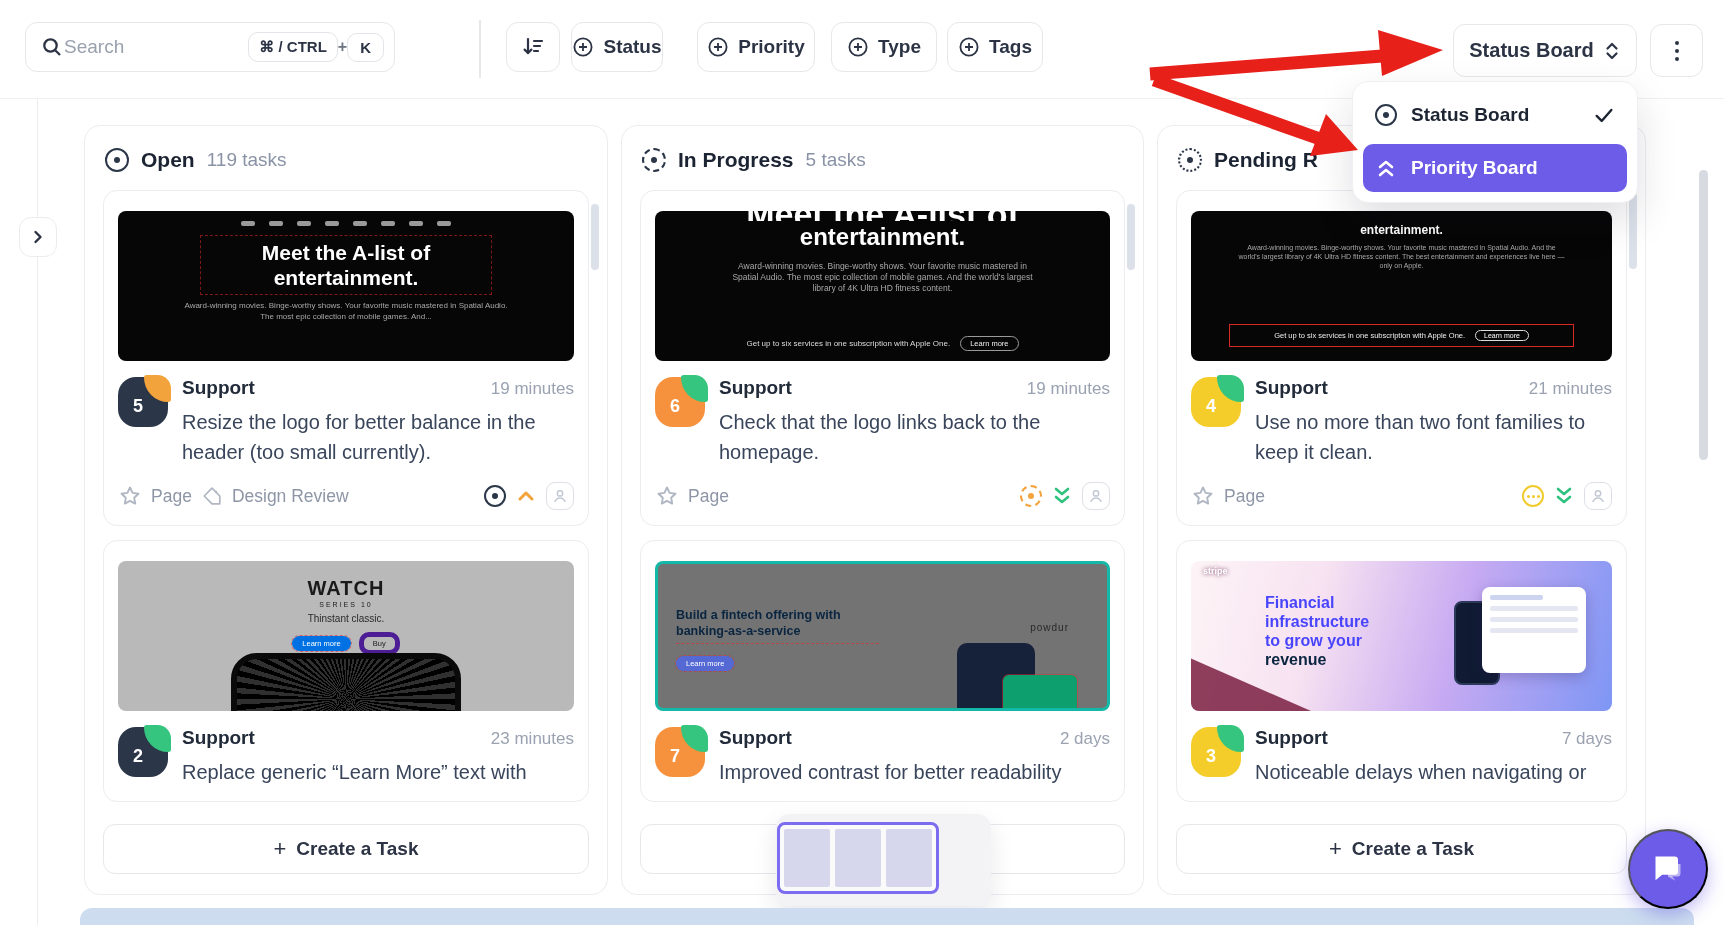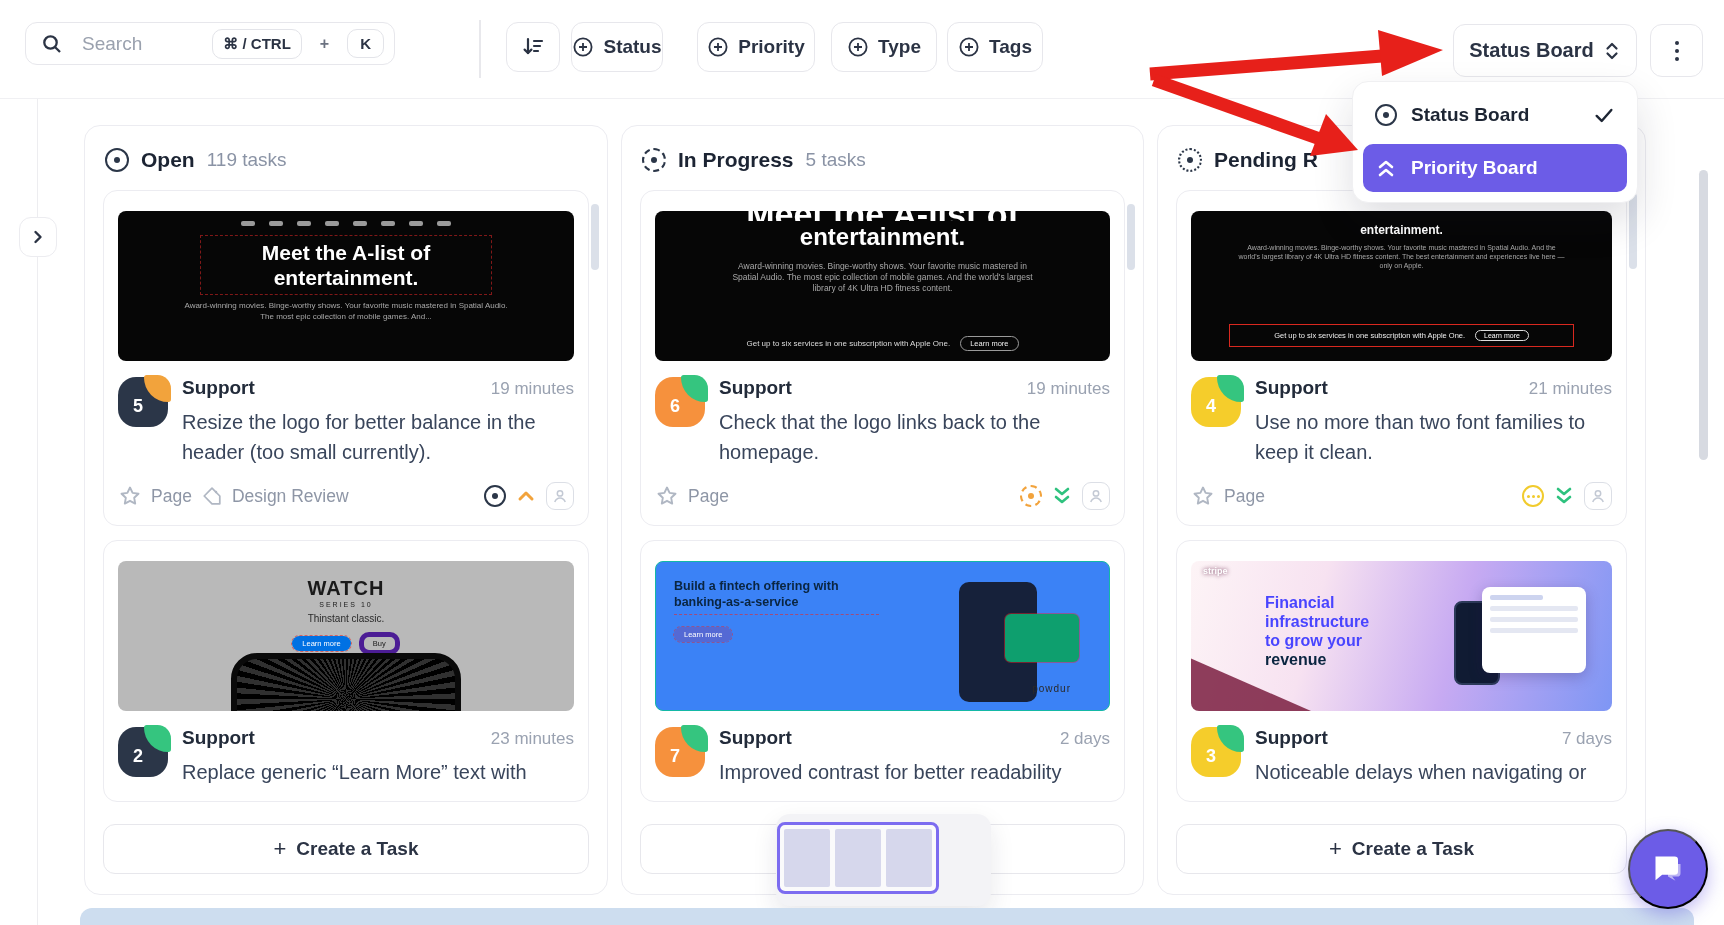--- a/index.html
+++ b/index.html
@@ -3,23 +3,23 @@
 <meta charset="utf-8">
 <style>
   * { margin:0; padding:0; box-sizing:border-box; }
   html,body { width:1724px; height:925px; overflow:hidden; background:#fff;
     font-family:"Liberation Sans", sans-serif; color:#222b3a; }
   .page { position:relative; width:1724px; height:925px; }
 
   
   .topbar { position:absolute; left:0; top:0; right:0; height:99px; background:#fff;
     border-bottom:1px solid #f0f0f3; z-index:10; }
-  .searchbox { position:absolute; left:25px; top:22px; width:370px; height:43px;
+  .searchbox { position:absolute; left:25px; top:22px; width:370px; height:50px;
     border:1px solid #e7e7ec; border-radius:12px; display:flex; align-items:center;
-    padding:0 10px 0 14px; gap:18px; background:#fff; }
+    padding:0 10px 0 14px; gap:0; background:#fff; }
   .searchbox input { border:none; outline:none; flex:1; font-size:19px; color:#2b3344;
     font-family:inherit; min-width:40px; }
   .searchbox input::placeholder { color:#9aa1ae; }
   .kbd { border:1px solid #e3e4e9; border-radius:10px; padding:5px 10px; font-size:15px;
     font-weight:bold; color:#2b3344; white-space:nowrap; }
   .kbd.k { padding:5px 12px; }
   .plus-sep { color:#6b7280; font-size:16px; font-weight:bold; }
   .vdivider { position:absolute; left:479px; top:20px; width:2px; height:58px; background:#e8e8ec; }
   .iconbtn { position:absolute; top:22px; height:50px; border:1px solid #e7e7ec; border-radius:12px;
     background:#fff; display:flex; align-items:center; justify-content:center; gap:9px;
@@ -127,21 +127,21 @@
   .w-series { font-size:7px; letter-spacing:2px; margin-top:1px; }
   .w-tag { font-size:10px; margin-top:5px; color:#2a2a2a; }
   .w-ctas { display:flex; gap:8px; margin-top:8px; align-items:center; }
   .w-cta1 { background:#0071e3; color:#fff; font-size:7.5px; padding:3px 10px; border-radius:10px;
     outline:1px dashed rgba(230,40,40,.6); }
   .w-cta2 { border:5px solid #4c1d95; color:#1a1a1a; font-size:7.5px; padding:2px 9px; border-radius:10px; }
   .w-face { position:absolute; bottom:-34px; left:50%; transform:translateX(-50%); width:230px; height:92px;
     border-radius:26px; background:repeating-conic-gradient(from 0deg at 50% 50%, #000 0deg 3deg, #303030 3deg 6deg);
     border:6px solid #0a0a0a; }
 
-  .t-fin { background:#3b82f6; border:1px solid #14b8a6; display:flex; padding:16px 14px 10px 18px; }
+  .t-fin { background:#737373; border:3px solid #14b8a6; display:flex; padding:16px 14px 10px 18px;align-items:center; }
   .f-left { width:54%; }
   .f-h { font-size:12.5px; font-weight:bold; color:#0a2540; line-height:16px; width:90%;
     border-bottom:1px dashed rgba(230,40,40,.6); padding-bottom:4px; }
   .f-pill { display:inline-block; margin-top:12px; background:#5469d4; color:#fff; font-size:7.5px;
     padding:3px 10px; border-radius:10px; outline:1px dashed rgba(230,40,40,.5); }
   .f-right { flex:1; position:relative; }
   .f-phone { position:absolute; right:58px; top:4px; width:78px; height:120px; border-radius:10px;
     background:#16213a; }
   .f-card { position:absolute; right:16px; top:36px; width:74px; height:48px; border-radius:6px;
     background:#0e9f6e; box-shadow:0 0 0 1px rgba(230,40,40,.45); }

